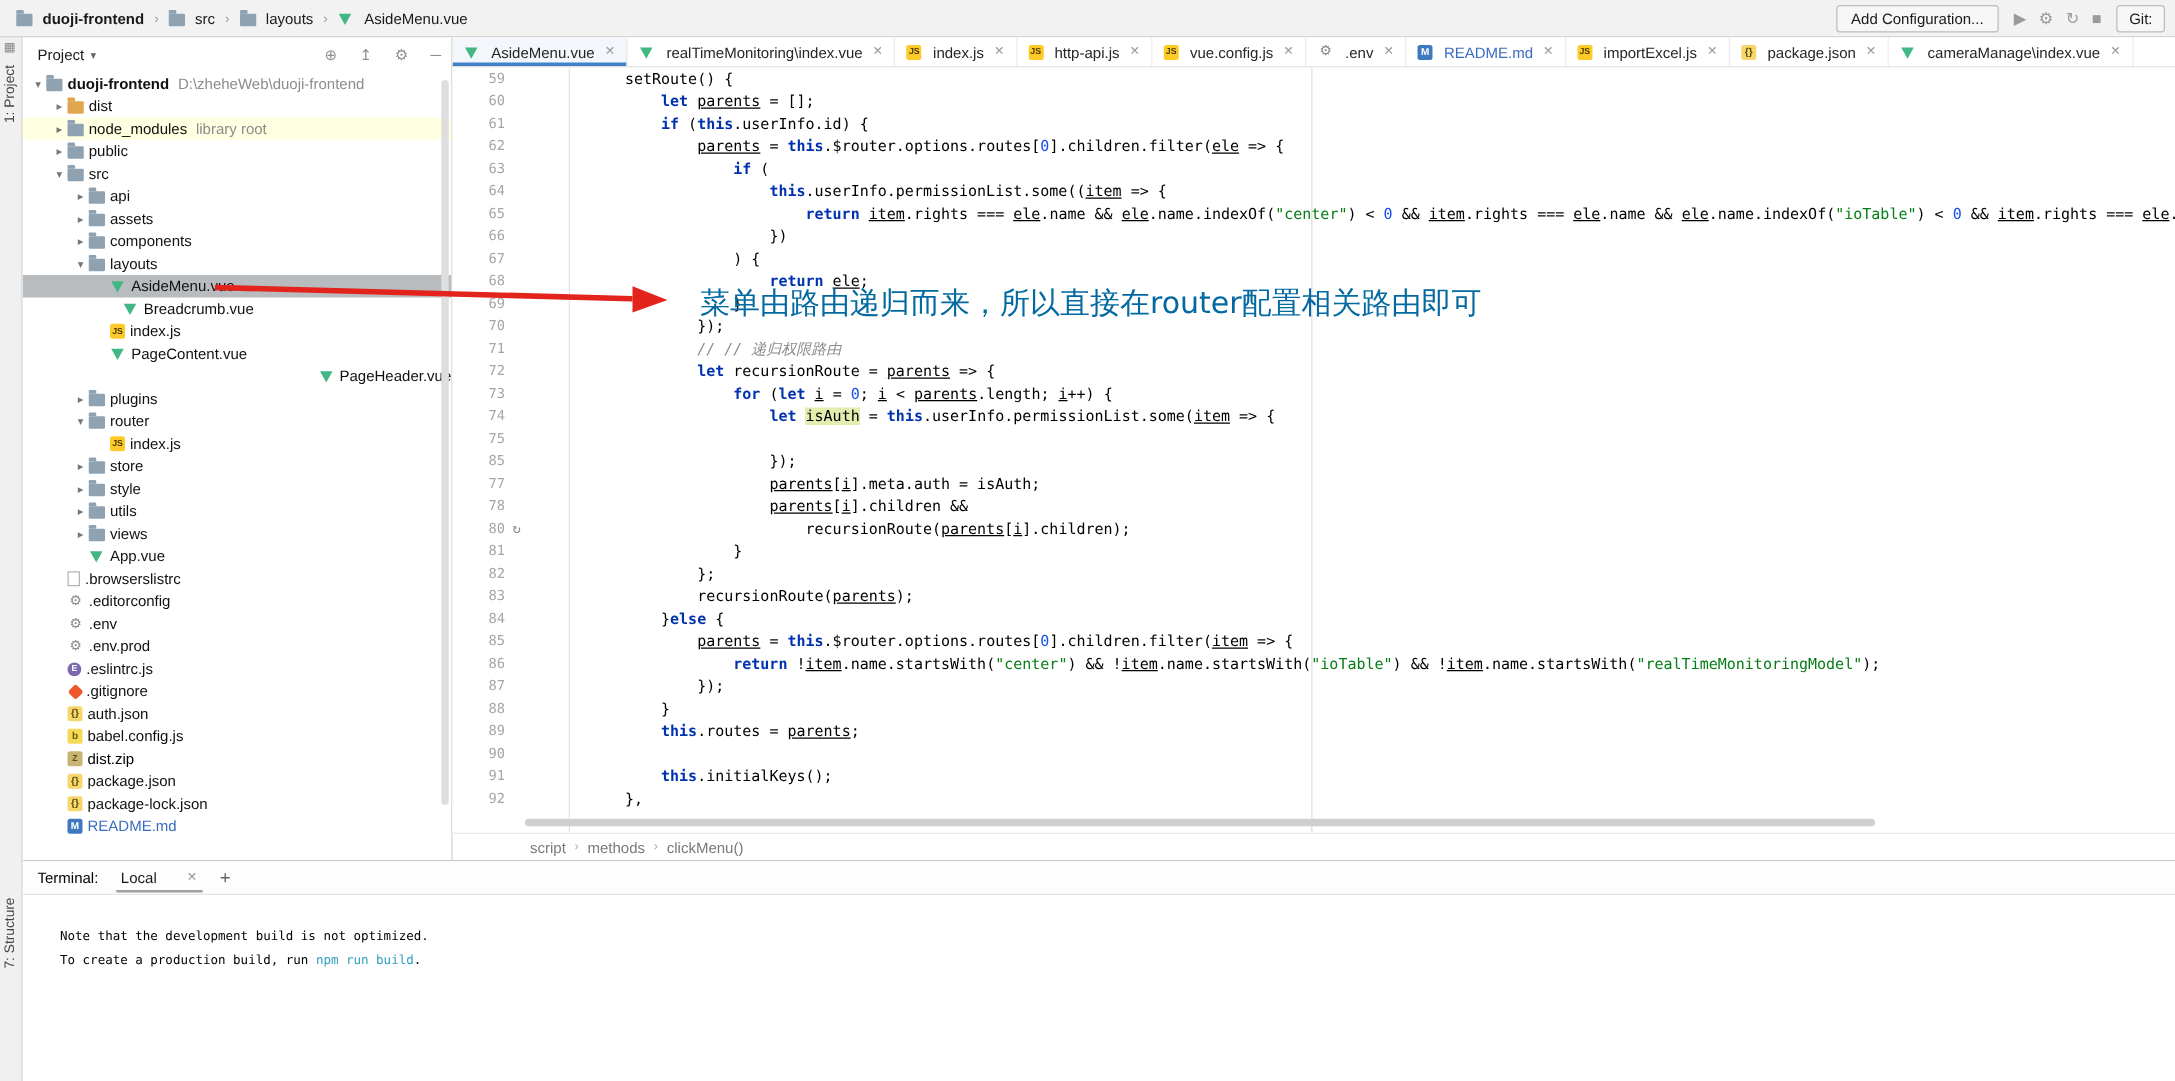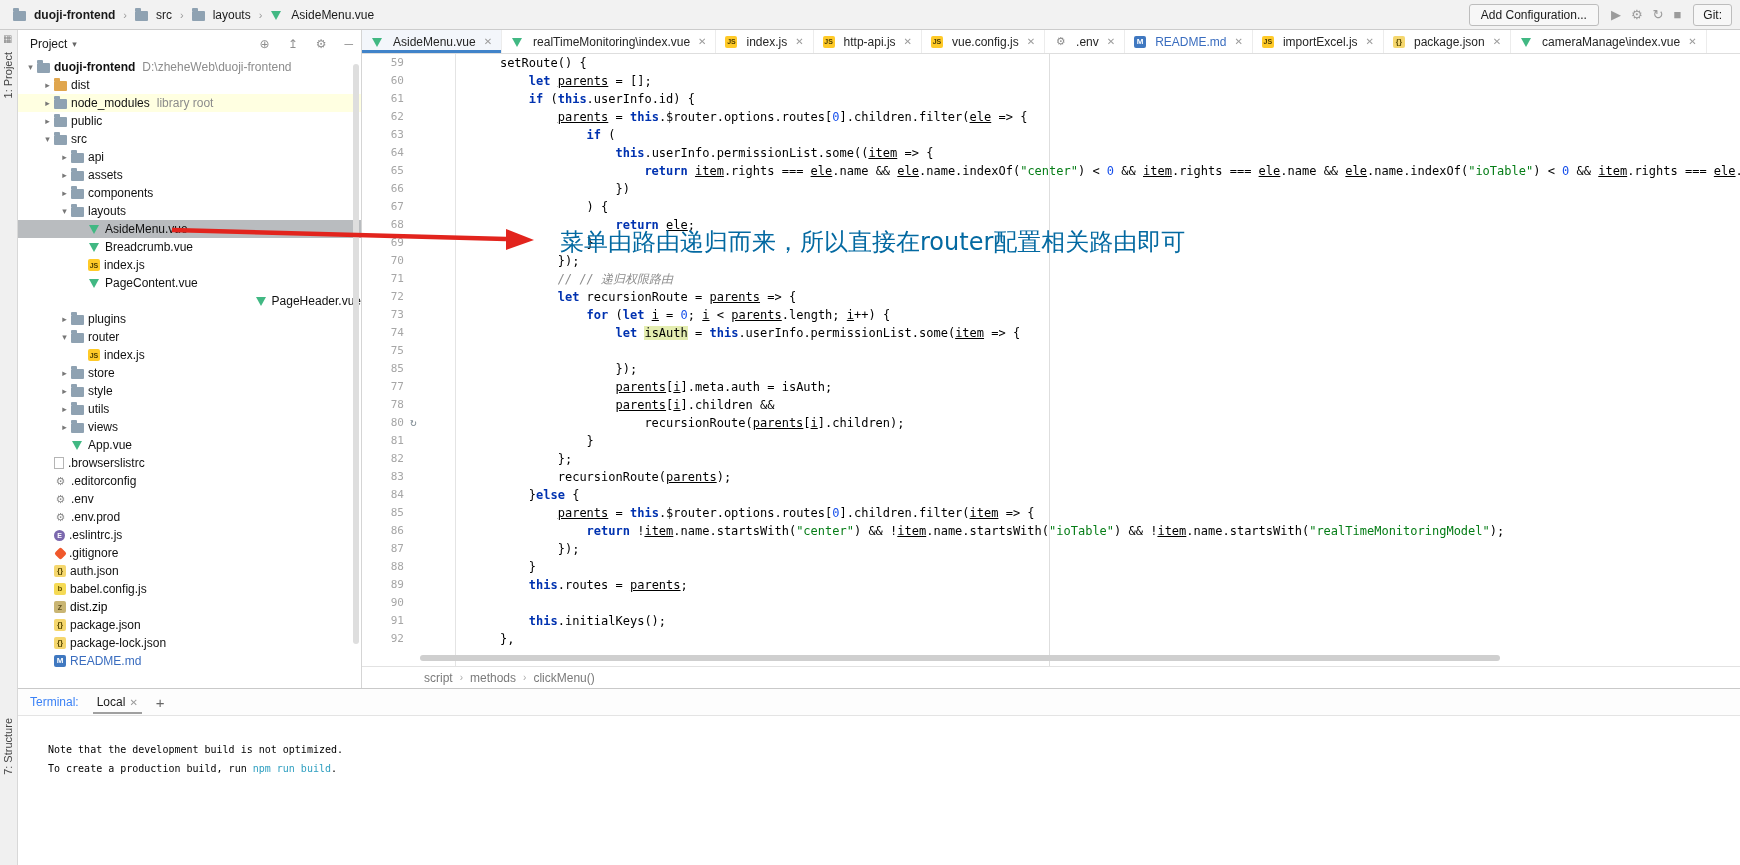--- a/index.html
+++ b/index.html
@@ -83,22 +83,22 @@
   .tk-u { text-decoration:underline; color:#000; }
   .tk-h { background:#e4edb0; color:#000; }
   .margin-guide { position:absolute; left:687px; top:0; bottom:0; width:1px; background:#dedede; }
   .hscroll { position:absolute; left:58px; bottom:5px; width:1080px; height:6px; background:#cfcfcf; border-radius:3px; }
   .crumbs { height:22px; border-top:1px solid #e2e2e2; display:flex; align-items:center; padding-left:62px; gap:7px; color:#7a7a7a; font-size:12px; background:#fff; flex:none; }
   .crumb-sep { color:#aaa; font-size:10px; }
 
   
   .term { height:177px; margin-left:18px; border-top:1px solid #c9c9c9; background:#fff; display:flex; flex-direction:column; }
   .term-header { height:27px; display:flex; align-items:center; padding:0 12px; gap:14px; border-bottom:1px solid #e4e4e4; background:#fdfdfd; flex:none; }
-  .term-label { color:#3b82f6; }
-  .term-tab { display:flex; align-items:center; gap:4px; padding:5px 4px 3px 4px; border-bottom:2px solid #a0a0a0; }
+  .term-label { color:#000000; }
+  .term-tab { display:flex; align-items:center; gap:24px; padding:5px 4px 3px 4px; border-bottom:2px solid #a0a0a0; }
   .term-tab .close { color:#9b9b9b; font-size:10px; }
   .term-plus { color:#666; font-size:15px; }
   .term-body { flex:1; font-family:"DejaVu Sans Mono","Liberation Mono",monospace; font-size:10px; line-height:19px; padding:24px 0 0 30px; color:#000; }
   .t-cmd { color:#2f9fc0; }
 
   
   .annot { position:absolute; inset:0; pointer-events:none; z-index:40; }
   .annot svg { position:absolute; inset:0; }
   .annot-text { position:absolute; left:560px; top:226px; color:#0369a1; font-size:24px; font-family:"DejaVu Sans","Liberation Sans",sans-serif; white-space:nowrap; }
 </style>
@@ -204,21 +204,21 @@
         <div class="row" style="padding-left: 40px;">
           <span class="chev">▾</span>
           <span class="icon icon-folder"></span>
           <span class="label">layouts</span>
         </div>
         <div class="row selected" style="padding-left: 57px;">
           <span class="chev"></span>
           <span class="icon icon-vue"></span>
           <span class="label">AsideMenu.vue</span>
         </div>
-        <div class="row" style="padding-left: 57px;">
+        <div class="row" style="padding-left: 57px; margin-left: 10px;">
           <span class="chev"></span>
           <span class="icon icon-vue"></span>
           <span class="label">Breadcrumb.vue</span>
         </div>
         <div class="row" style="padding-left: 57px;">
           <span class="chev"></span>
           <span class="icon icon-js">JS</span>
           <span class="label">index.js</span>
         </div>
         <div class="row" style="padding-left: 57px;">

